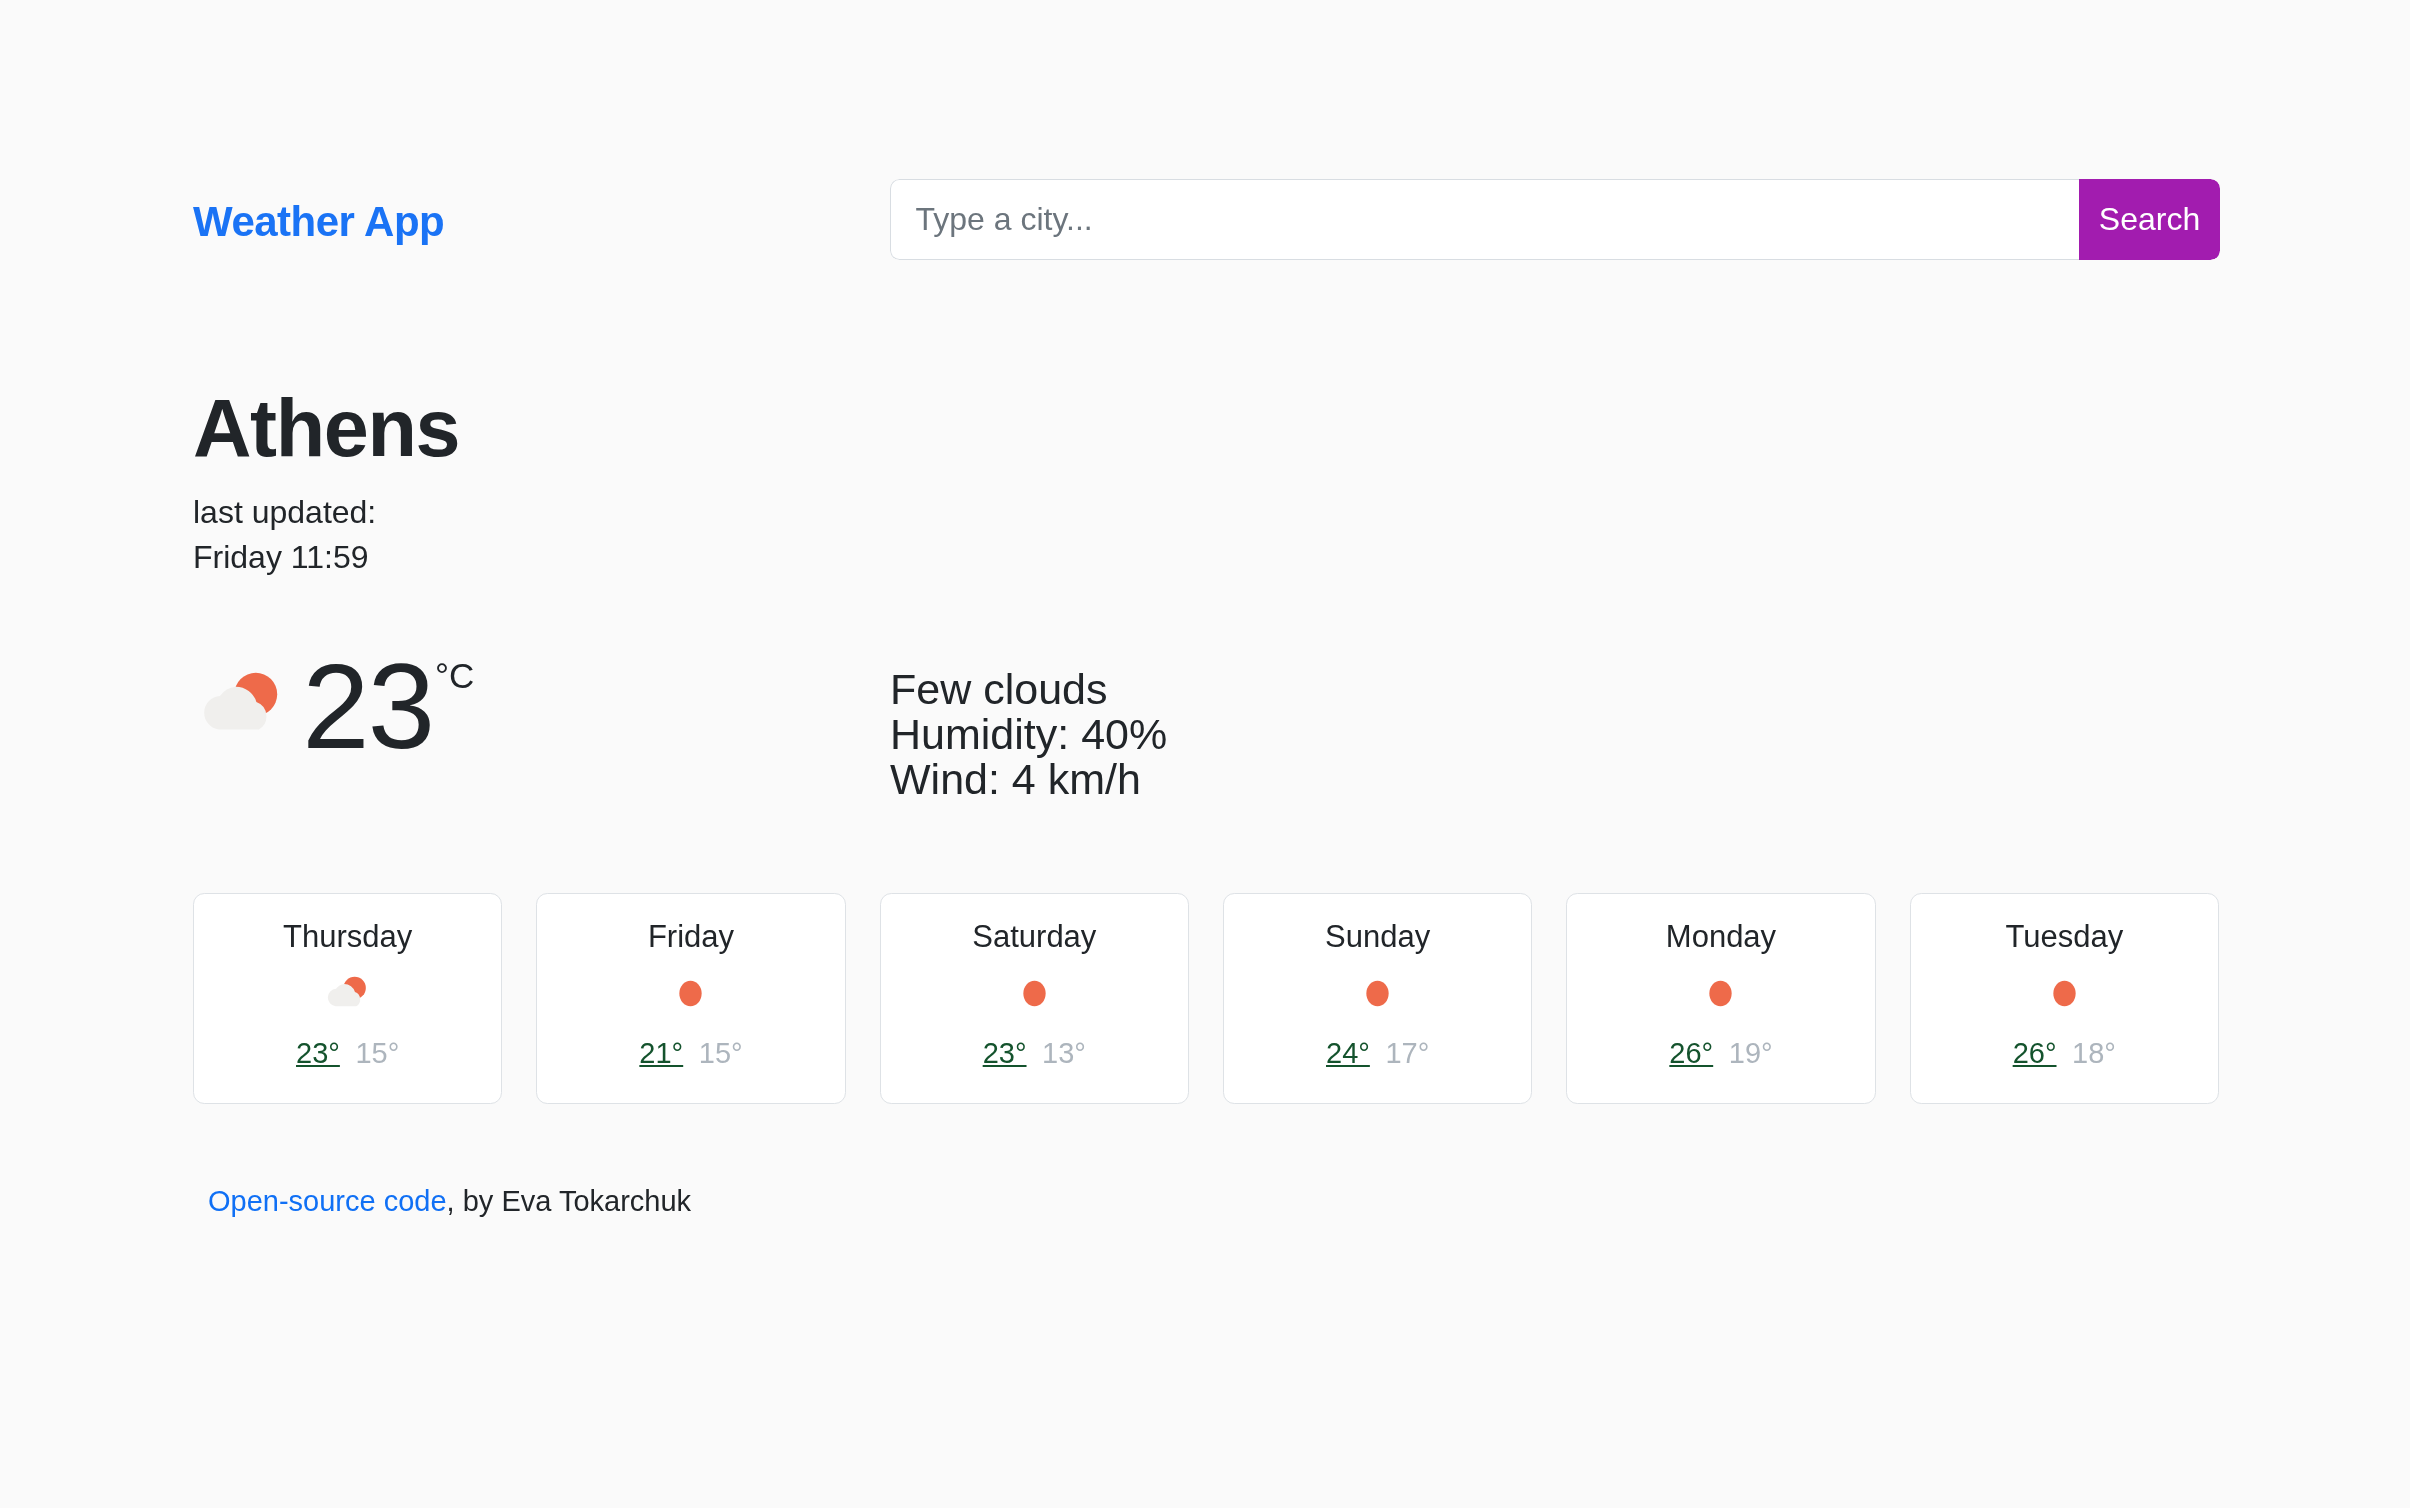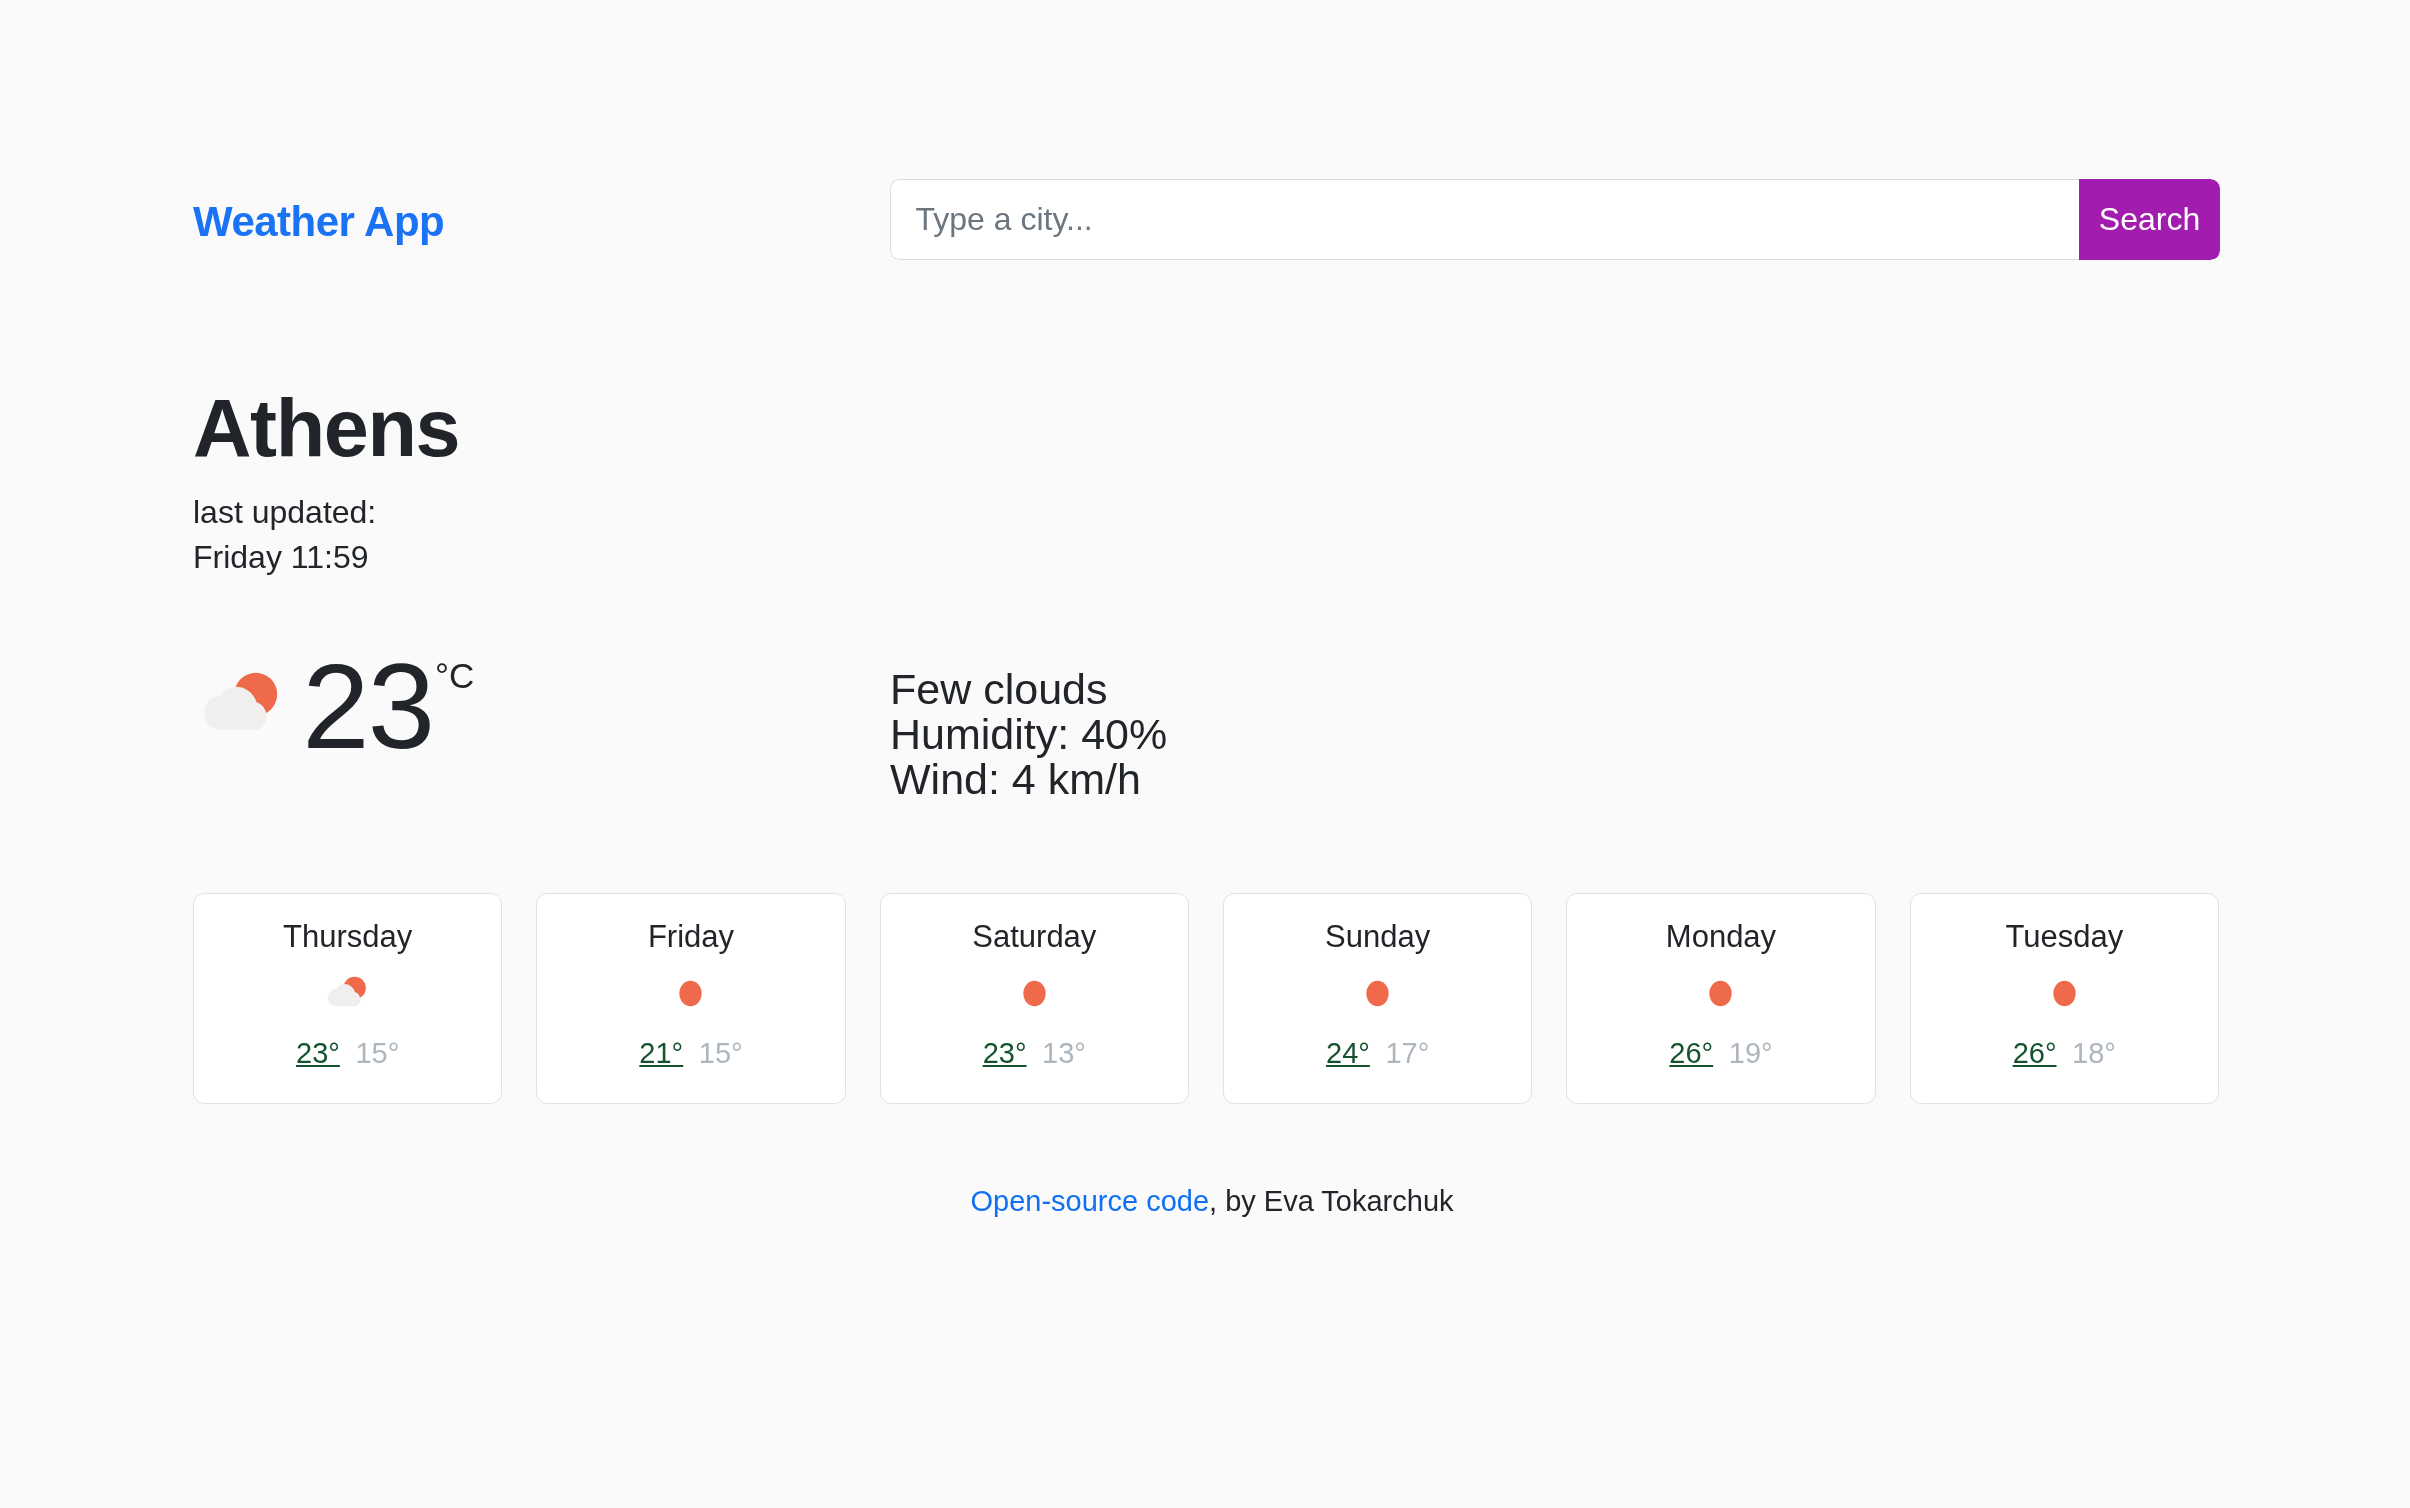--- a/index.html
+++ b/index.html
@@ -205,23 +205,23 @@
     line-height: 34px;
     white-space: nowrap;
   }
   .fc-max { color: #14532d; text-decoration: underline; }
   .fc-min { color: #adb5bd; margin-left: 7.5px; }
 
   
   .footer {
     position: absolute;
     top: 1182px;
-    left: 6px;
-    width: 2026px;
-    text-align: center;
+    left: 15px;
+    width: 2026px;
+    text-align: left;
     font-size: 29px;
     line-height: 38px;
     color: #212529;
   }
   .footer a {
     color: #1070f5;
     text-decoration: none;
   }
 </style>
 </head>

